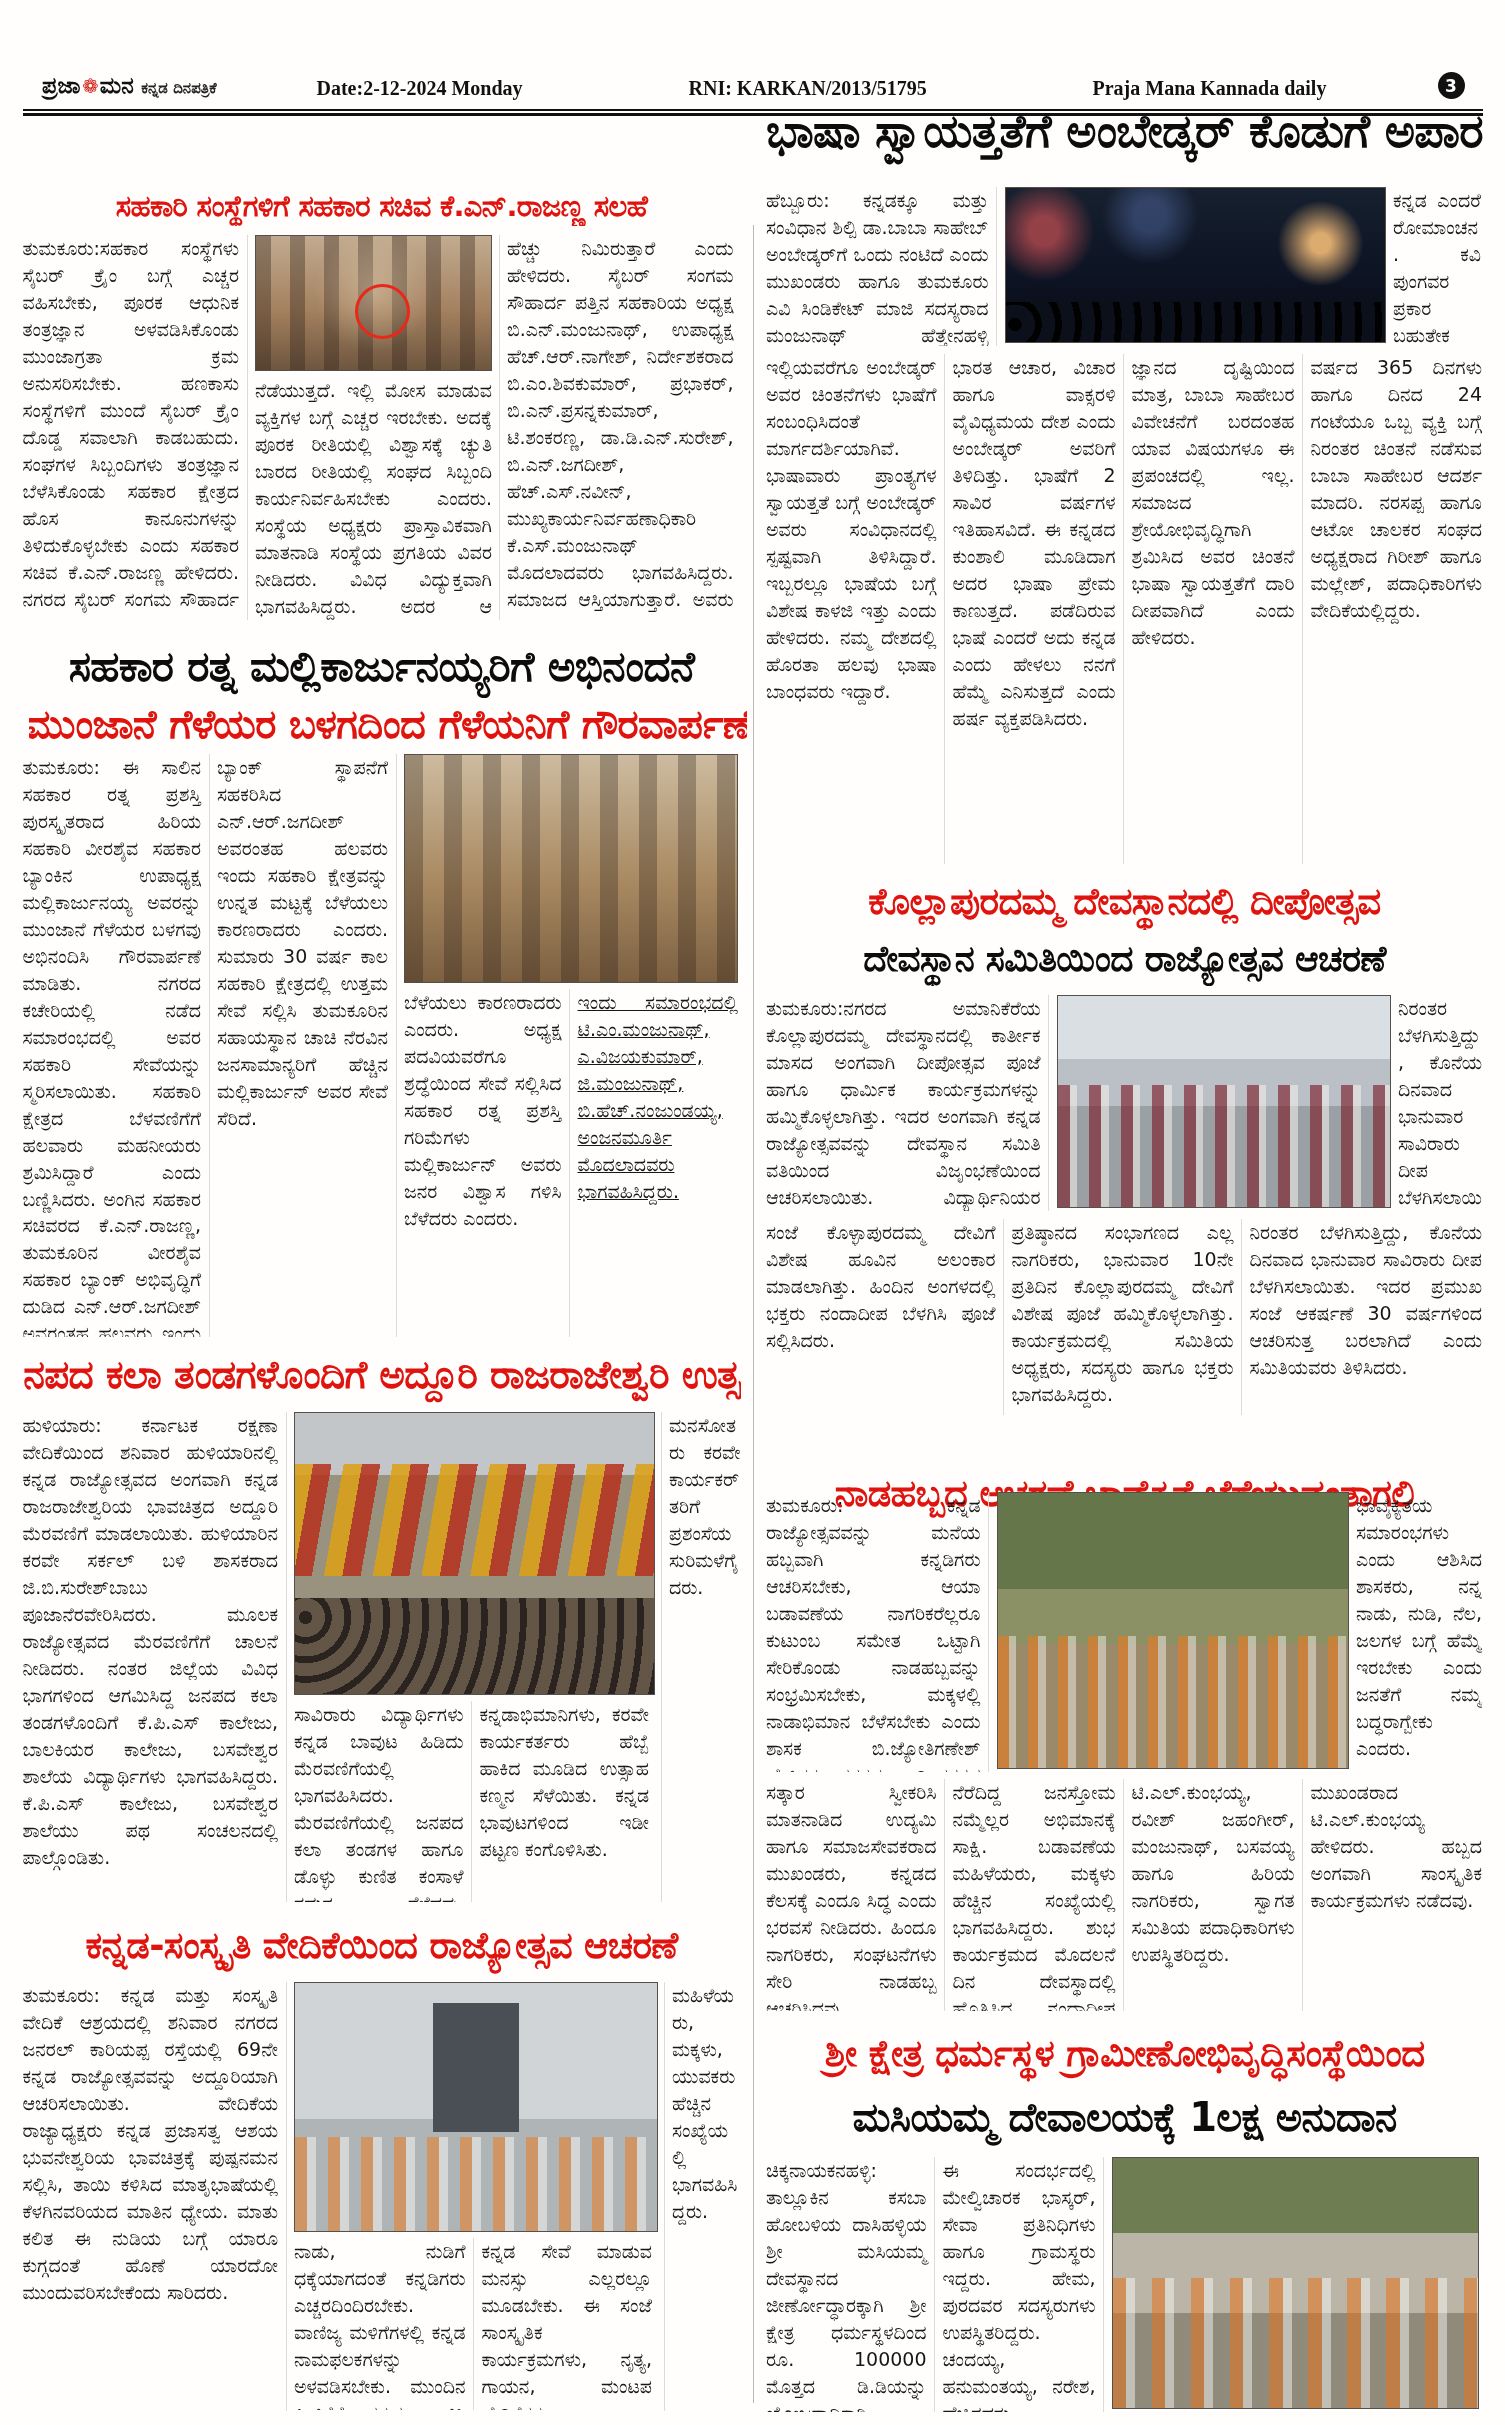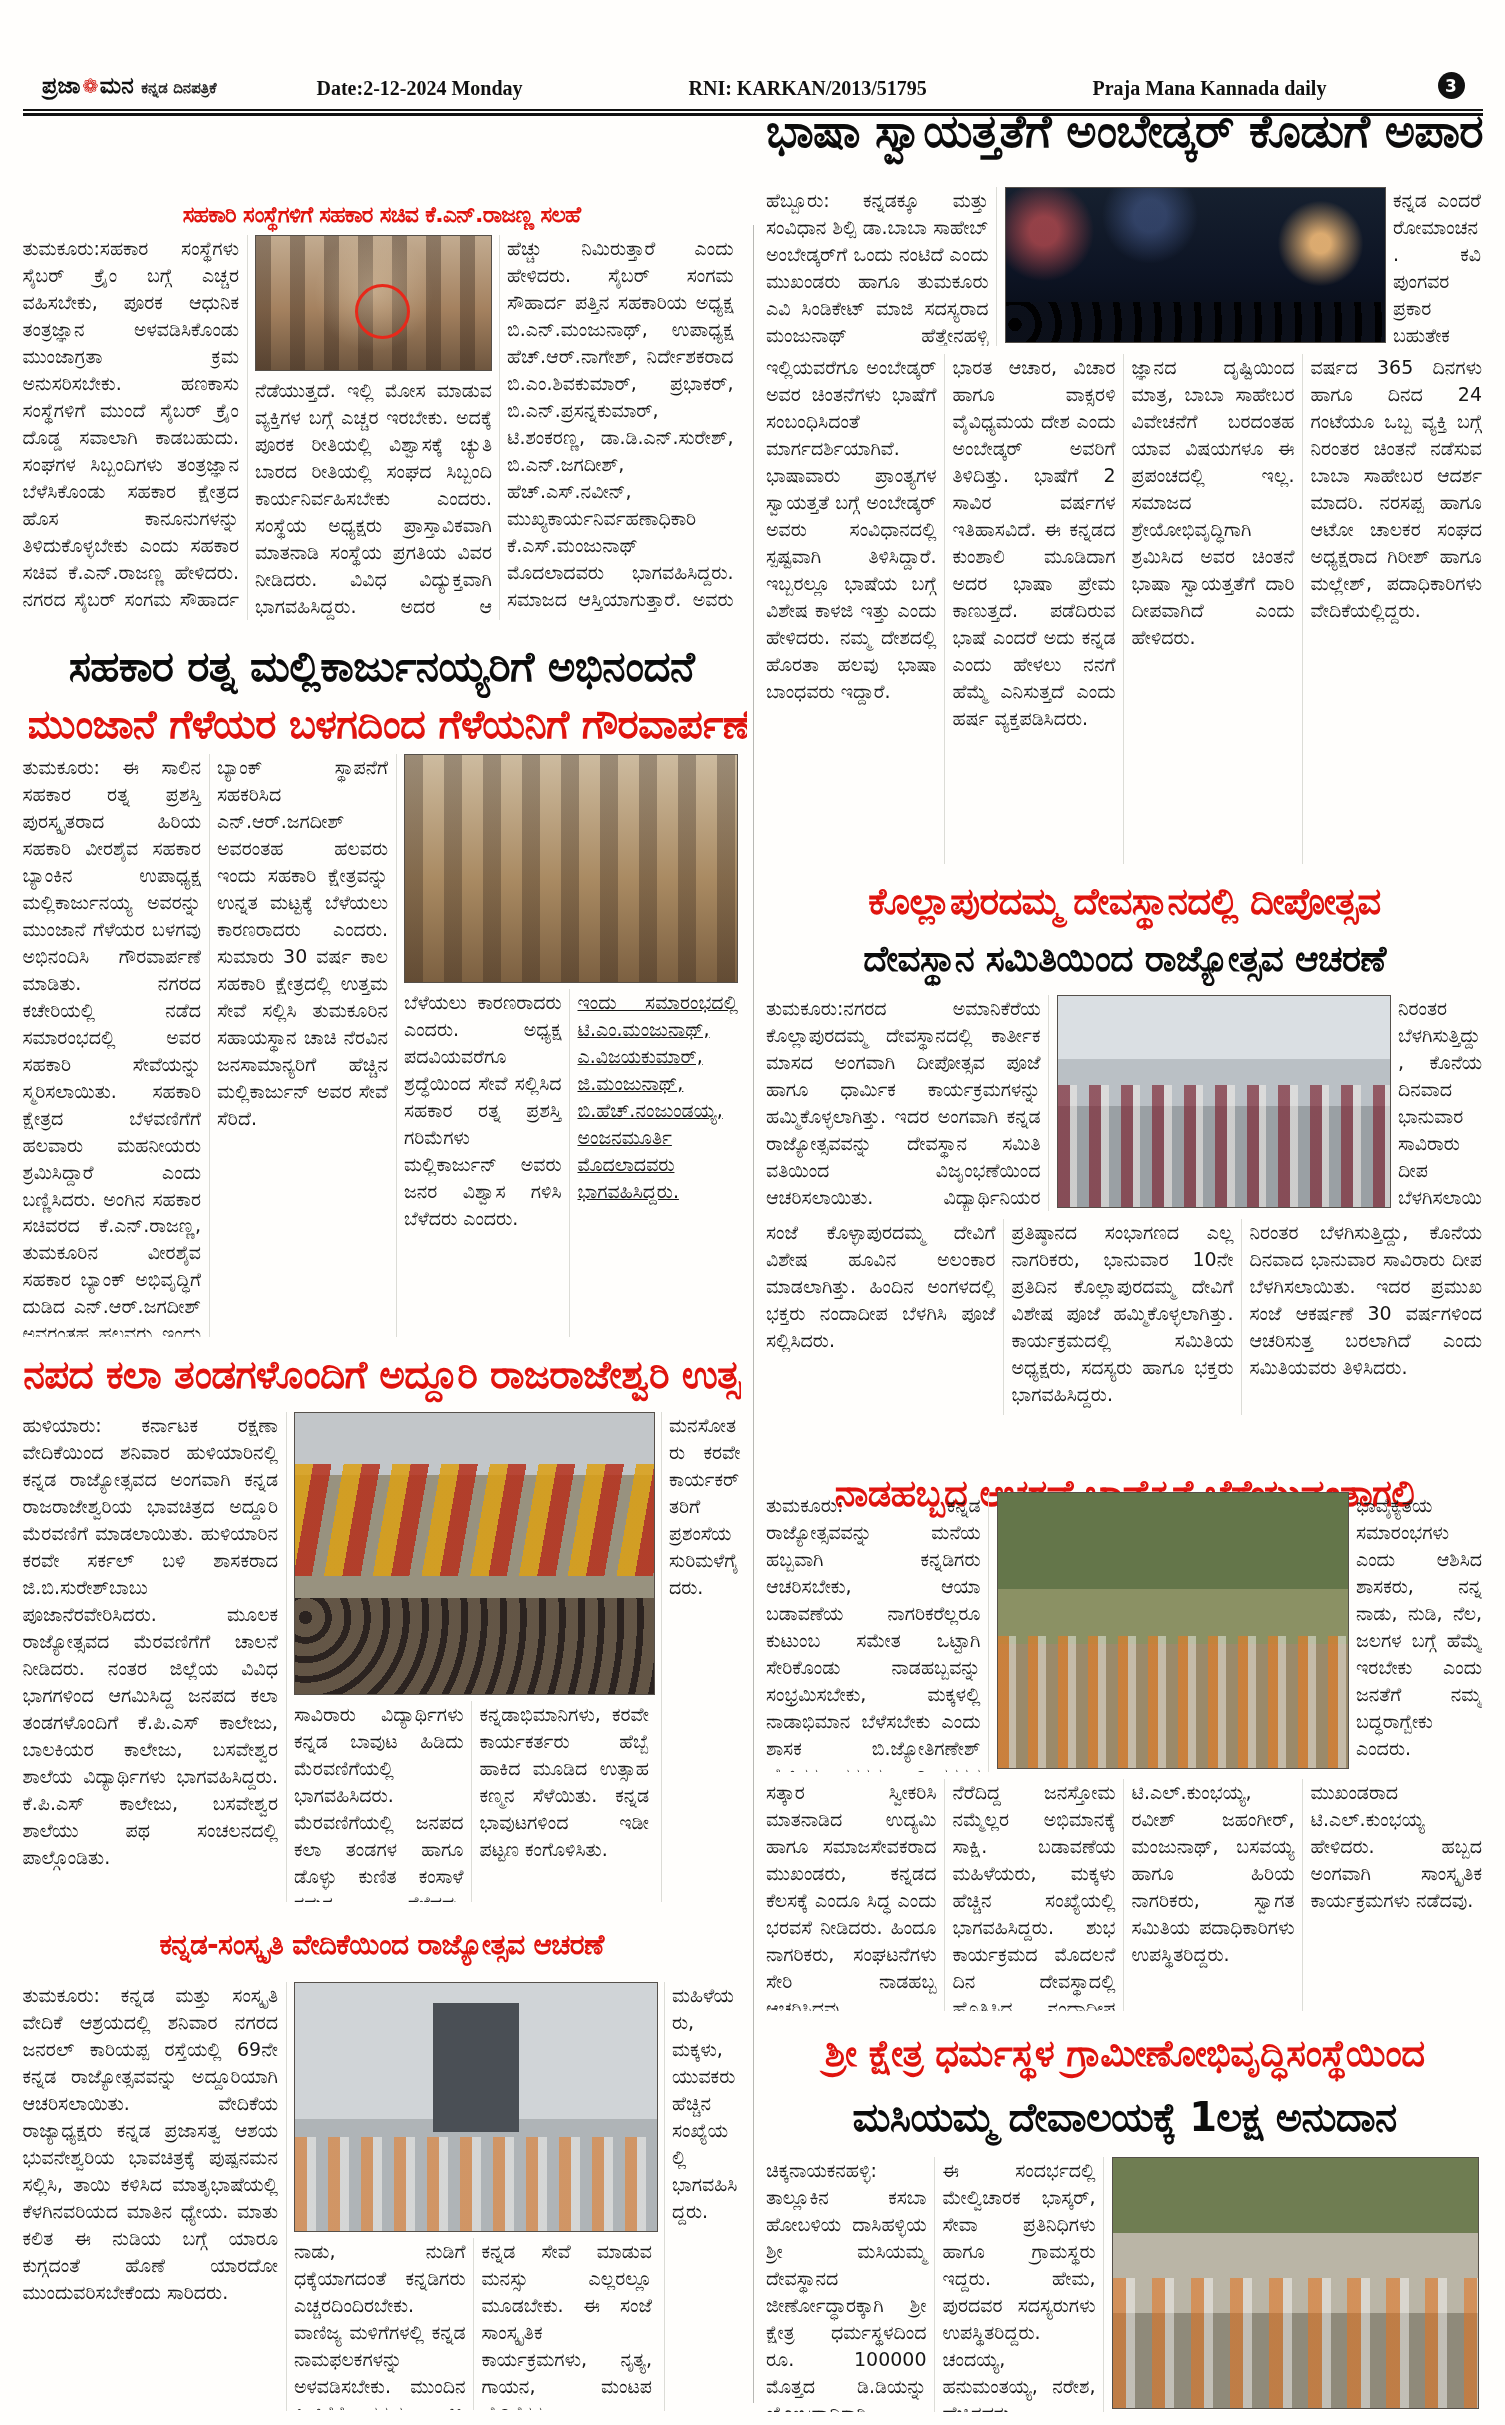--- a/index.html
+++ b/index.html
@@ -96,21 +96,21 @@
     <div class="slot name">Praja Mana Kannada daily</div>
     <div class="pageno">3</div>
   </div>
   <div class="mastrule">
     <div class="thin"></div>
       <div class="thick"></div>
   </div>
 
   <div class="vdiv"></div>
 
-  <div class="hl red" style="left:22.5px; top:186px; width:718px; height:40px; font-size:22px;margin-top:8px;">ಸಹಕಾರಿ ಸಂಸ್ಥೆಗಳಿಗೆ ಸಹಕಾರ ಸಚಿವ ಕೆ.ಎನ್.ರಾಜಣ್ಣ ಸಲಹೆ</div>
+  <div class="hl red" style="left:22.5px; top:186px; width:718px; height:40px; font-size:29px;">ಸಹಕಾರಿ ಸಂಸ್ಥೆಗಳಿಗೆ ಸಹಕಾರ ಸಚಿವ ಕೆ.ಎನ್.ರಾಜಣ್ಣ ಸಲಹೆ</div>
   <div class="body-abs row" style="left:22.5px; top:235px; width:718px; height:385px;">
     <div class="col" style="width:225px; height:385px;">ತುಮಕೂರು:ಸಹಕಾರ ಸಂಸ್ಥೆಗಳು ಸೈಬರ್ ಕ್ರೈಂ ಬಗ್ಗೆ ಎಚ್ಚರ ವಹಿಸಬೇಕು, ಪೂರಕ ಆಧುನಿಕ ತಂತ್ರಜ್ಞಾನ ಅಳವಡಿಸಿಕೊಂಡು ಮುಂಜಾಗ್ರತಾ ಕ್ರಮ ಅನುಸರಿಸಬೇಕು. ಹಣಕಾಸು ಸಂಸ್ಥೆಗಳಿಗೆ ಮುಂದೆ ಸೈಬರ್ ಕ್ರೈಂ ದೊಡ್ಡ ಸವಾಲಾಗಿ ಕಾಡಬಹುದು. ಸಂಘಗಳ ಸಿಬ್ಬಂದಿಗಳು ತಂತ್ರಜ್ಞಾನ ಬೆಳೆಸಿಕೊಂಡು ಸಹಕಾರ ಕ್ಷೇತ್ರದ ಹೊಸ ಕಾನೂನುಗಳನ್ನು ತಿಳಿದುಕೊಳ್ಳಬೇಕು ಎಂದು ಸಹಕಾರ ಸಚಿವ ಕೆ.ಎನ್.ರಾಜಣ್ಣ ಹೇಳಿದರು. ನಗರದ ಸೈಬರ್ ಸಂಗಮ ಸೌಹಾರ್ದ ಪತ್ತಿನ ಸಹಕಾರ ಸಂಸ್ಥೆಯಲ್ಲಿ ಹಮ್ಮಿಕೊಂಡಿದ್ದ ಸಮಾರಂಭದಲ್ಲಿ ಕೆ.ಎನ್.ರಾಜಣ್ಣ, ಬ್ಯಾಂಕಿನ ಸದಸ್ಯರ ಚಟುವಟಿಕೆಗಳ ಮಾಹಿತಿ ಪಡೆದು ವ್ಯವಹಾರದ ನಂಬಿಕೆ, ವಿಶ್ವಾಸದ ಮೇಲೆ ವ್ಯಕ್ತಪಡಿಸಿದರು.ಸಹಕಾರ ಸಂಘಗಳ ವ್ಯವಹಾರವು ನಂಬಿಕೆ, ವಿಶ್ವಾಸದ ಮೇಲೆ</div>
     <div class="stack" style="width:252px; padding:0 7.5px 0 7.5px; border-right:0.7px solid #dcdcd6;">
       <div class="ph ph-a" style="width:237px; height:136px;">
           <div class="ann"></div>
         </div>
       <div class="col" style="width:237px; height:243px; margin-top:6px; border-right:none; padding-right:0;">ನೆಡೆಯುತ್ತದೆ. ಇಲ್ಲಿ ಮೋಸ ಮಾಡುವ ವ್ಯಕ್ತಿಗಳ ಬಗ್ಗೆ ಎಚ್ಚರ ಇರಬೇಕು. ಅದಕ್ಕೆ ಪೂರಕ ರೀತಿಯಲ್ಲಿ ವಿಶ್ವಾಸಕ್ಕೆ ಚ್ಯುತಿ ಬಾರದ ರೀತಿಯಲ್ಲಿ ಸಂಘದ ಸಿಬ್ಬಂದಿ ಕಾರ್ಯನಿರ್ವಹಿಸಬೇಕು ಎಂದರು. ಸಂಸ್ಥೆಯ ಅಧ್ಯಕ್ಷರು ಪ್ರಾಸ್ತಾವಿಕವಾಗಿ ಮಾತನಾಡಿ ಸಂಸ್ಥೆಯ ಪ್ರಗತಿಯ ವಿವರ ನೀಡಿದರು. ವಿವಿಧ ವಿದ್ಯುಕ್ತವಾಗಿ ಭಾಗವಹಿಸಿದ್ದರು. ಅದರ ಆ ಮುಂಬೈಕಾರ್ಯನಿರ್ವಹಣಾಧಿಕಾರಿ ಭಾಗವಹಿಸಿದ್ದರು.</div>
     </div>
     <div class="col" style="width:234px; height:385px; padding-left:7.5px;">ಹೆಚ್ಚು ನಿಮಿರುತ್ತಾರೆ ಎಂದು ಹೇಳಿದರು. ಸೈಬರ್ ಸಂಗಮ ಸೌಹಾರ್ದ ಪತ್ತಿನ ಸಹಕಾರಿಯ ಅಧ್ಯಕ್ಷ ಬಿ.ಎನ್.ಮಂಜುನಾಥ್, ಉಪಾಧ್ಯಕ್ಷ ಹೆಚ್.ಆರ್.ನಾಗೇಶ್, ನಿರ್ದೇಶಕರಾದ ಬಿ.ಎಂ.ಶಿವಕುಮಾರ್, ಪ್ರಭಾಕರ್, ಬಿ.ಎನ್.ಪ್ರಸನ್ನಕುಮಾರ್, ಟಿ.ಶಂಕರಣ್ಣ, ಡಾ.ಡಿ.ಎನ್.ಸುರೇಶ್, ಬಿ.ಎನ್.ಜಗದೀಶ್, ಹೆಚ್.ಎಸ್.ನವೀನ್, ಮುಖ್ಯಕಾರ್ಯನಿರ್ವಹಣಾಧಿಕಾರಿ ಕೆ.ಎಸ್.ಮಂಜುನಾಥ್ ಮೊದಲಾದವರು ಭಾಗವಹಿಸಿದ್ದರು. ಸಮಾಜದ ಆಸ್ತಿಯಾಗುತ್ತಾರೆ. ಅವರು ಆ ರೀತಿ ರೂಪುಗೊಳ್ಳಲು ತಾವೂ ಕಾರಣ ಎಂಬ ಭಾವನೆ ಇರಬೇಕು ಎಂದರು.</div>
   </div>
@@ -174,21 +174,21 @@
     <div class="ph ph-g" style="width:352px; height:277px; margin:0 7.5px;"></div>
     <div class="col" style="width:126px; height:280px; border-right:none;">ಭಾವೈಕ್ಯತೆಯ ಸಮಾರಂಭಗಳು ಎಂದು ಆಶಿಸಿದ ಶಾಸಕರು, ನನ್ನ ನಾಡು, ನುಡಿ, ನೆಲ, ಜಲಗಳ ಬಗ್ಗೆ ಹೆಮ್ಮೆ ಇರಬೇಕು ಎಂದು ಜನತೆಗೆ ನಮ್ಮ ಬದ್ಧರಾಗ್ಬೇಕು ಎಂದರು.</div>
   </div>
   <div class="body-abs row" style="left:766px; top:1779px; width:717px; height:232px;">
     <div class="col" style="width:179px; height:232px;">ಸತ್ಕಾರ ಸ್ವೀಕರಿಸಿ ಮಾತನಾಡಿದ ಉದ್ಯಮಿ ಹಾಗೂ ಸಮಾಜಸೇವಕರಾದ ಮುಖಂಡರು, ಕನ್ನಡದ ಕೆಲಸಕ್ಕೆ ಎಂದೂ ಸಿದ್ಧ ಎಂದು ಭರವಸೆ ನೀಡಿದರು. ಹಿಂದೂ ನಾಗರಿಕರು, ಸಂಘಟನೆಗಳು ಸೇರಿ ನಾಡಹಬ್ಬ ಆಚರಿಸಿದವು.</div>
     <div class="col" style="width:179px; height:232px; padding-left:7.5px;">ನೆರೆದಿದ್ದ ಜನಸ್ತೋಮ ನಮ್ಮೆಲ್ಲರ ಅಭಿಮಾನಕ್ಕೆ ಸಾಕ್ಷಿ. ಬಡಾವಣೆಯ ಮಹಿಳೆಯರು, ಮಕ್ಕಳು ಹೆಚ್ಚಿನ ಸಂಖ್ಯೆಯಲ್ಲಿ ಭಾಗವಹಿಸಿದ್ದರು. ಶುಭ ಕಾರ್ಯಕ್ರಮದ ಮೊದಲನೆ ದಿನ ದೇವಸ್ಥಾದಲ್ಲಿ ಹೊತ್ತಿಸಿದ ನಂದಾದೀಪ ಗಮನ ಸೆಳೆಯಿತು.</div>
     <div class="col" style="width:179px; height:232px; padding-left:7.5px;">ಟಿ.ಎಲ್.ಕುಂಭಯ್ಯ, ರವೀಶ್ ಜಹಂಗೀರ್, ಮಂಜುನಾಥ್, ಬಸವಯ್ಯ ಹಾಗೂ ಹಿರಿಯ ನಾಗರಿಕರು, ಸ್ವಾಗತ ಸಮಿತಿಯ ಪದಾಧಿಕಾರಿಗಳು ಉಪಸ್ಥಿತರಿದ್ದರು.</div>
     <div class="col" style="width:179px; height:232px; padding-left:7.5px;">ಮುಖಂಡರಾದ ಟಿ.ಎಲ್.ಕುಂಭಯ್ಯ ಹೇಳಿದರು. ಹಬ್ಬದ ಅಂಗವಾಗಿ ಸಾಂಸ್ಕೃತಿಕ ಕಾರ್ಯಕ್ರಮಗಳು ನಡೆದವು.</div>
   </div>
 
-  <div class="hl red" style="left:22.5px; top:1916px; width:718px; height:58px; font-size:28px;">ಕನ್ನಡ-ಸಂಸ್ಕೃತಿ ವೇದಿಕೆಯಿಂದ ರಾಜ್ಯೋತ್ಸವ ಆಚರಣೆ</div>
+  <div class="hl red" style="left:22.5px; top:1916px; width:718px; height:58px; font-size:37px;">ಕನ್ನಡ-ಸಂಸ್ಕೃತಿ ವೇದಿಕೆಯಿಂದ ರಾಜ್ಯೋತ್ಸವ ಆಚರಣೆ</div>
   <div class="body-abs row" style="left:22.5px; top:1982px; width:718px; height:429px;">
     <div class="col" style="width:264px; height:429px;">ತುಮಕೂರು: ಕನ್ನಡ ಮತ್ತು ಸಂಸ್ಕೃತಿ ವೇದಿಕೆ ಆಶ್ರಯದಲ್ಲಿ ಶನಿವಾರ ನಗರದ ಜನರಲ್ ಕಾರಿಯಪ್ಪ ರಸ್ತೆಯಲ್ಲಿ 69ನೇ ಕನ್ನಡ ರಾಜ್ಯೋತ್ಸವವನ್ನು ಅದ್ದೂರಿಯಾಗಿ ಆಚರಿಸಲಾಯಿತು. ವೇದಿಕೆಯ ರಾಜ್ಯಾಧ್ಯಕ್ಷರು ಕನ್ನಡ ಪ್ರಜಾಸತ್ವ ಆಶಯ ಭುವನೇಶ್ವರಿಯ ಭಾವಚಿತ್ರಕ್ಕೆ ಪುಷ್ಪನಮನ ಸಲ್ಲಿಸಿ, ತಾಯಿ ಕಳಿಸಿದ ಮಾತೃಭಾಷೆಯಲ್ಲಿ ಕೆಳಗಿನವರಿಯದ ಮಾತಿನ ಧ್ಯೇಯ. ಮಾತು ಕಲಿತ ಈ ನುಡಿಯ ಬಗ್ಗೆ ಯಾರೂ ಕುಗ್ಗದಂತೆ ಹೊಣೆ ಯಾರದೋ ಮುಂದುವರಿಸಬೇಕೆಂದು ಸಾರಿದರು.</div>
     <div class="stack" style="width:378px; padding-left:7.5px; border-right:0.7px solid #dcdcd6;">
       <div class="ph ph-d" style="width:364px; height:250px;"></div>
       <div class="row" style="margin-top:6px; height:172px;">
         <div class="col" style="width:180px; height:172px;">ನಾಡು, ನುಡಿಗೆ ಧಕ್ಕೆಯಾಗದಂತೆ ಕನ್ನಡಿಗರು ಎಚ್ಚರದಿಂದಿರಬೇಕು. ವಾಣಿಜ್ಯ ಮಳಿಗೆಗಳಲ್ಲಿ ಕನ್ನಡ ನಾಮಫಲಕಗಳನ್ನು ಅಳವಡಿಸಬೇಕು. ಮುಂದಿನ ಪೀಳಿಗೆಗೆ ಕನ್ನಡ ಉಳಿಸಿ ಬೆಳೆಸಬೇಕು ಎಂದರು.</div>
         <div class="col" style="width:178px; height:172px; padding-left:7.5px;">ಕನ್ನಡ ಸೇವೆ ಮಾಡುವ ಮನಸ್ಸು ಎಲ್ಲರಲ್ಲೂ ಮೂಡಬೇಕು. ಈ ಸಂಜೆ ಸಾಂಸ್ಕೃತಿಕ ಕಾರ್ಯಕ್ರಮಗಳು, ನೃತ್ಯ, ಗಾಯನ, ಮಂಟಪ ವೇದಿಕೆಗಳು ಭಾಗವಹಿಸಿದ್ದವು.</div>
       </div>
     </div>
     <div class="col" style="width:76px; height:429px; padding-left:7.5px;">ಮಹಿಳೆಯರು, ಮಕ್ಕಳು, ಯುವಕರು ಹೆಚ್ಚಿನ ಸಂಖ್ಯೆಯಲ್ಲಿ ಭಾಗವಹಿಸಿದ್ದರು.</div>

